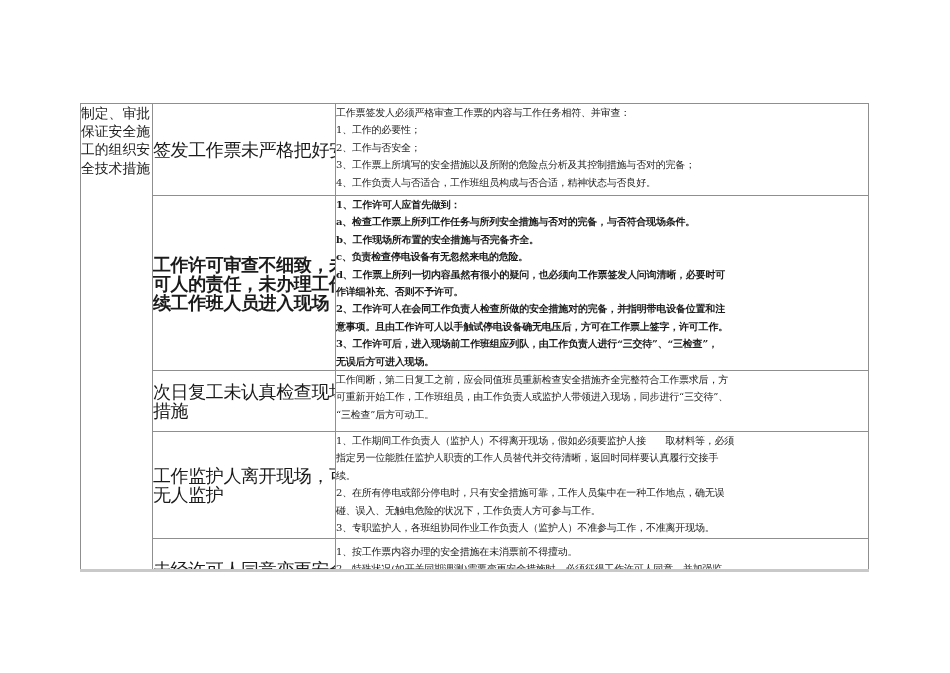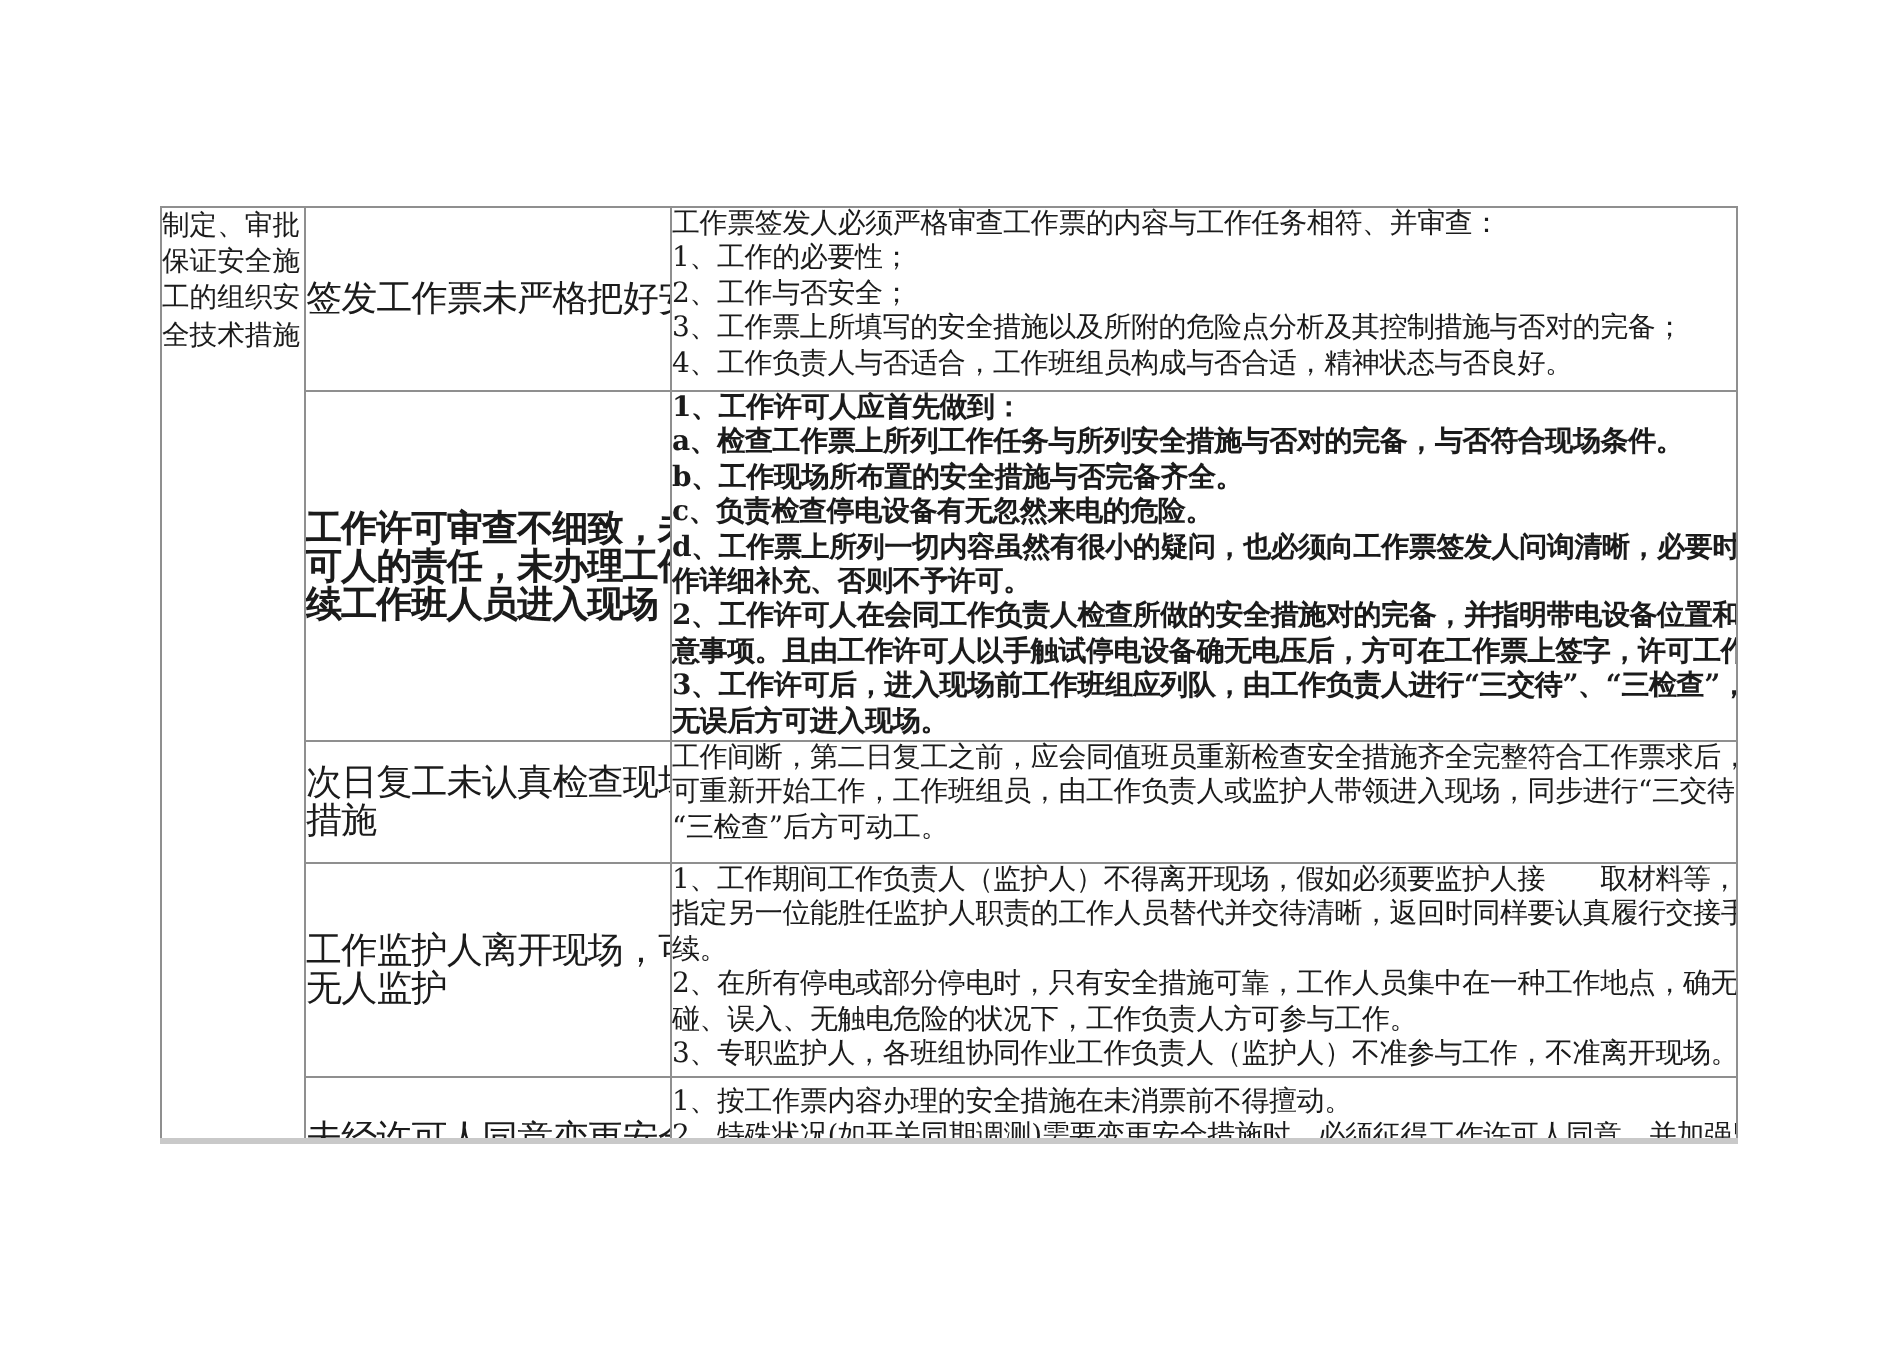--- a/index.html
+++ b/index.html
@@ -18,21 +18,21 @@
   td.cat{
     vertical-align:top;padding:284px 0 0 2px;
     font-size:13.8px;line-height:18.2px;white-space:pre;
   }
   td.hz{
     vertical-align:middle;padding:0 0 0 3px;
     font-size:18px;letter-spacing:-0.4px;line-height:19px;white-space:pre;
   }
   td.ms{
     vertical-align:top;padding:1px 2px 0 5px;
-    font-size:14px;letter-spacing:-0.2px;line-height:17.4px;white-space:pre;
+    font-size:10px;letter-spacing:-0.2px;line-height:17.4px;white-space:pre;
   }
   tr.r4 td.ms{padding-top:4px;}
   .cut-line{position:absolute;left:80px;top:569px;width:789px;height:3px;background:#c9c9c9;}
 </style>
 </head>
 <body>
 
 <div class="page">
   <div class="table-clip">
     <table class="safety">

